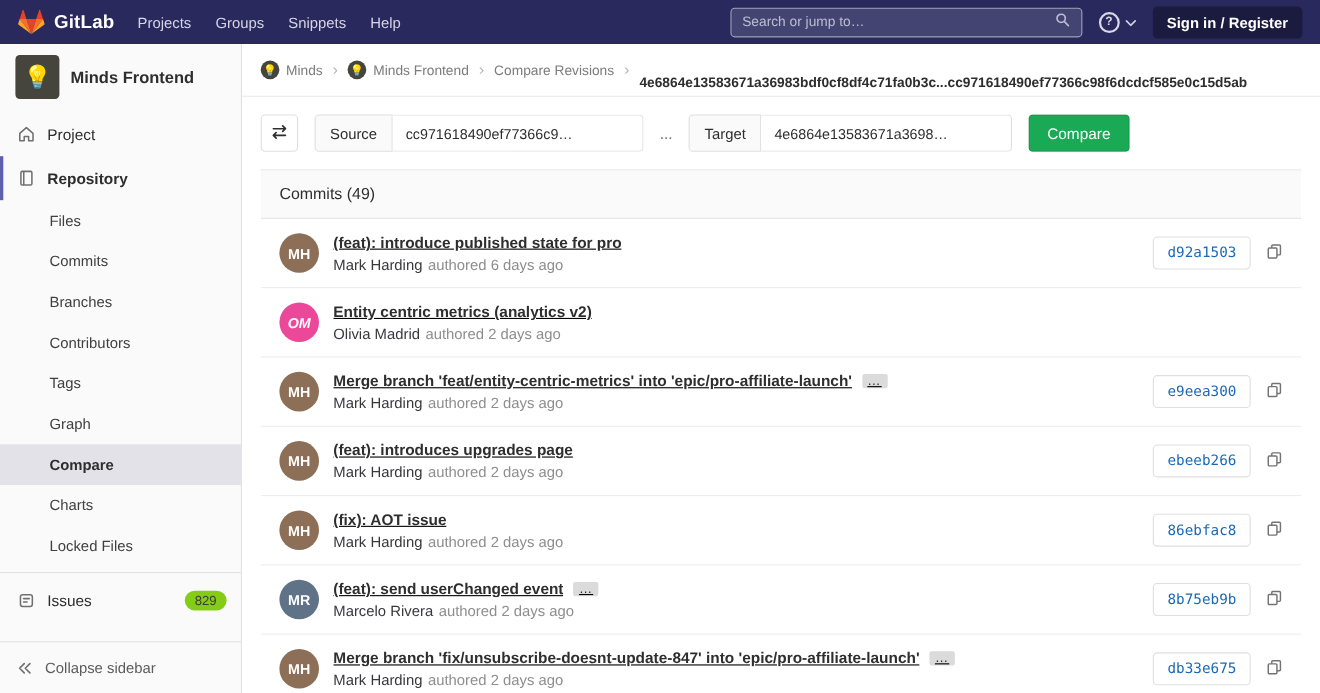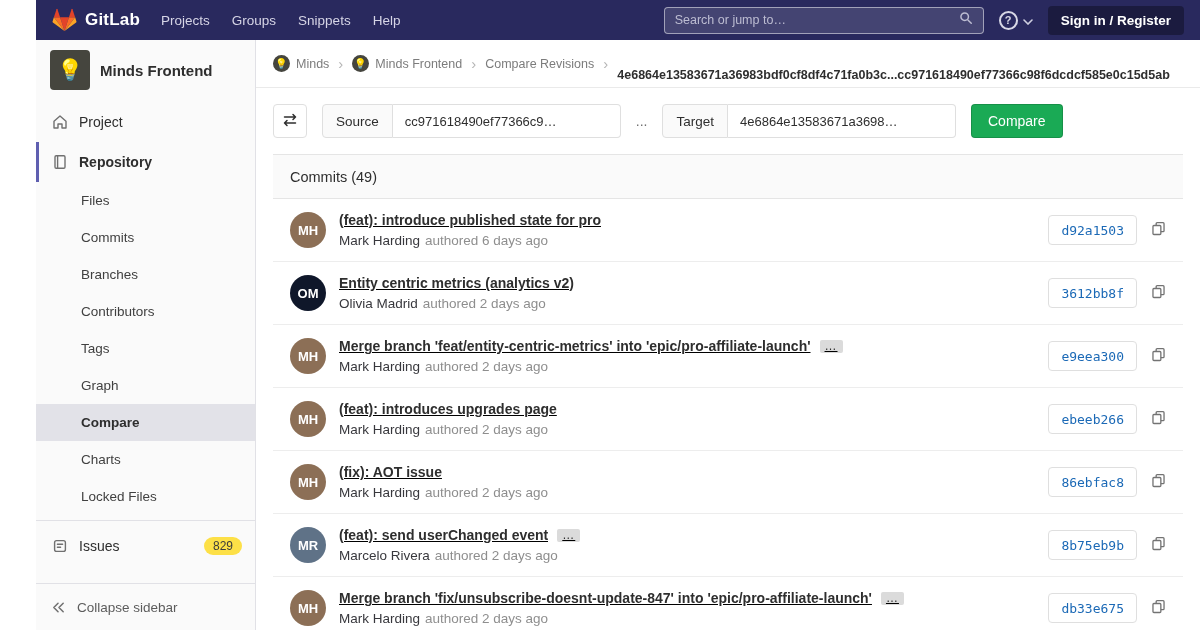--- a/index.html
+++ b/index.html
@@ -1,18 +1,18 @@
 <!DOCTYPE html>
 <html style="--navbar-bg: #29295e; --accent-green: #1aaa55; --sha-link: #1b69b6;"><head>
 <meta charset="utf-8">
 <style>
   * { margin:0; padding:0; box-sizing:border-box; }
   html,body { width:1200px; height:630px; overflow:hidden; background:#fff;
     font-family:"Liberation Sans","DejaVu Sans",sans-serif; }
-  .app { width:1200px; height:630px; display:flex; flex-direction:column; overflow:hidden;padding-left:36px; }
+  .app { width:1200px; height:630px; display:flex; flex-direction:column; overflow:hidden; }
 
   
   .navbar { flex:0 0 40px; height:40px; background:var(--navbar-bg,#29295e);
     display:flex; align-items:center; padding:0 16px; }
   .brand { display:flex; align-items:center; gap:8px; margin-right:10px; cursor:pointer; }
   .brand svg { width:25px; height:24px; display:block; }
   .brand-text { color:#fff; font-size:17px; font-weight:700; letter-spacing:.2px; }
   .nav-menu { display:flex; align-items:center; }
   .nav-link { color:#d6d5e6; font-size:13.5px; padding:0 11px; cursor:pointer; text-decoration:none; }
   .navbar-right { margin-left:auto; display:flex; align-items:center; gap:15px; }
@@ -40,21 +40,21 @@
   .project-name { font-size:15px; font-weight:700; color:#2e2e2e; }
   .side-item { height:40px; display:flex; align-items:center; gap:11px; padding:0 13px;
     font-size:14px; color:#2e2e2e; cursor:pointer; border-left:3px solid transparent; }
   .side-item .s-icon { width:16px; height:16px; color:#707070; display:flex; flex:0 0 16px; }
   .side-item.active { border-left-color:#5f5fb0; font-weight:700; }
   .subitems { list-style:none; }
   .subitems li { height:37px; display:flex; align-items:center; padding-left:45px;
     font-size:13.5px; color:#404040; cursor:pointer; }
   .subitems li.active { background:#e2e2e8; color:#2e2e2e; font-weight:700; }
   .side-divider { border-top:1px solid #e1e1e6; margin:5px 0; }
-  .issues-badge { margin-left:auto; background:#fde047; color:#3c3c3c; border-radius:9px;
+  .issues-badge { margin-left:auto; background:#84cc16; color:#3c3c3c; border-radius:9px;
     font-size:12px; padding:2px 9px; font-weight:400; }
   .collapse-row { margin-top:auto; border-top:1px solid #e1e1e6; height:47px; flex:0 0 47px;
     display:flex; align-items:center; gap:11px; padding:0 15px; color:#5c5c5c;
     font-size:13.5px; cursor:pointer; }
   .collapse-row .s-icon { width:15px; height:15px; color:#707070; display:flex; }
 
   
   .main { flex:1; display:flex; flex-direction:column; min-width:0; background:#fff; }
   .breadcrumbs { flex:0 0 48px; height:48px; border-bottom:1px solid #eaeaea;
     display:flex; align-items:center; padding:0 17px; font-size:12.5px; color:#7c7c7c;
@@ -282,41 +282,30 @@
           <svg viewBox="0 0 16 16" width="15" height="15" fill="none" stroke="currentColor" stroke-width="1.4" stroke-linejoin="round">
             <rect x="5.5" y="1.8" width="8.4" height="9.6" rx="1"></rect>
             <rect x="2.1" y="4.8" width="8.4" height="9.6" rx="1" fill="#fff"></rect>
           </svg>
         </span>
       </button>
     </div>
   </div>
 
   <div class="commit-row">
-    <div class="commit-avatar" style="background: #0f172a;">OM</div>
+    <div class="commit-avatar" style="background: #ec4899; font-style: italic;">OM</div>
     <div class="commit-main">
       <div class="commit-title-line">
         <span class="commit-title">Entity centric metrics (analytics v2)</span>
 
       </div>
       <div class="commit-meta">
         <span class="commit-author">Olivia Madrid</span>
         <span class="commit-time">authored 2 days ago</span>
       </div>
-    </div>
-    <div class="commit-right">
-      <span class="sha-badge">3612bb8f</span>
-      <button class="copy-btn">
-        <span>
-          <svg viewBox="0 0 16 16" width="15" height="15" fill="none" stroke="currentColor" stroke-width="1.4" stroke-linejoin="round">
-            <rect x="5.5" y="1.8" width="8.4" height="9.6" rx="1"></rect>
-            <rect x="2.1" y="4.8" width="8.4" height="9.6" rx="1" fill="#fff"></rect>
-          </svg>
-        </span>
-      </button>
     </div>
   </div>
 
   <div class="commit-row">
     <div class="commit-avatar" style="background: rgb(140, 111, 86);">MH</div>
     <div class="commit-main">
       <div class="commit-title-line">
         <span class="commit-title">Merge branch 'feat/entity-centric-metrics' into 'epic/pro-affiliate-launch'</span>
         <button class="expand-btn">…</button>
       </div>

